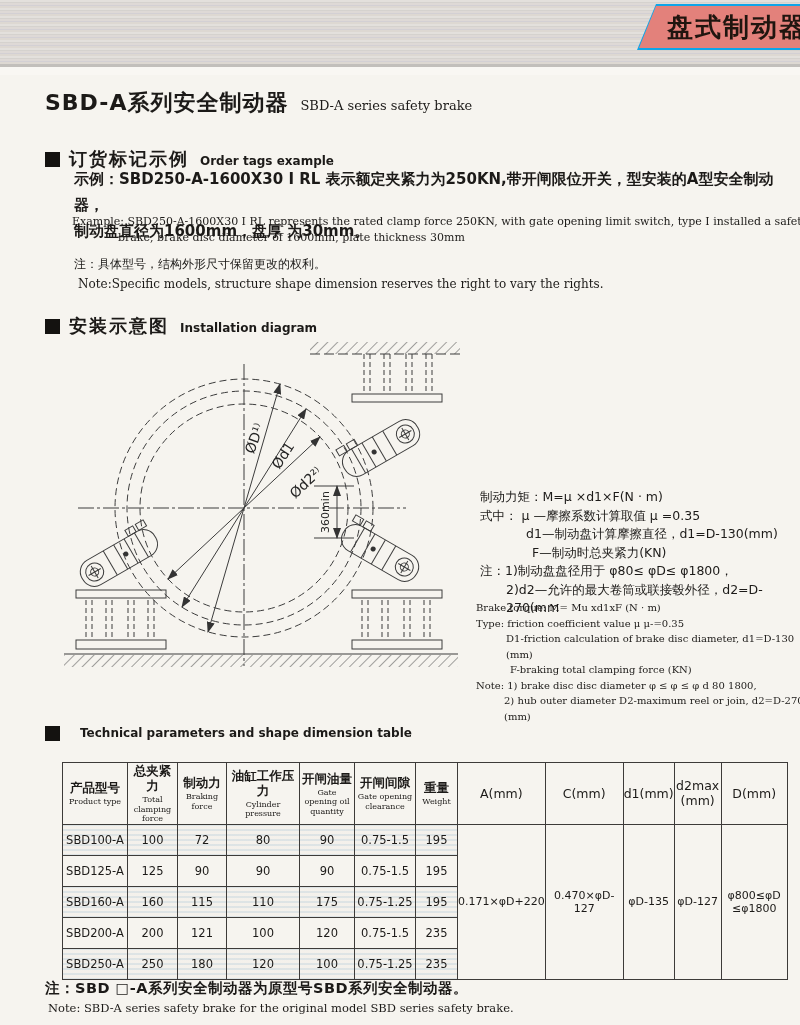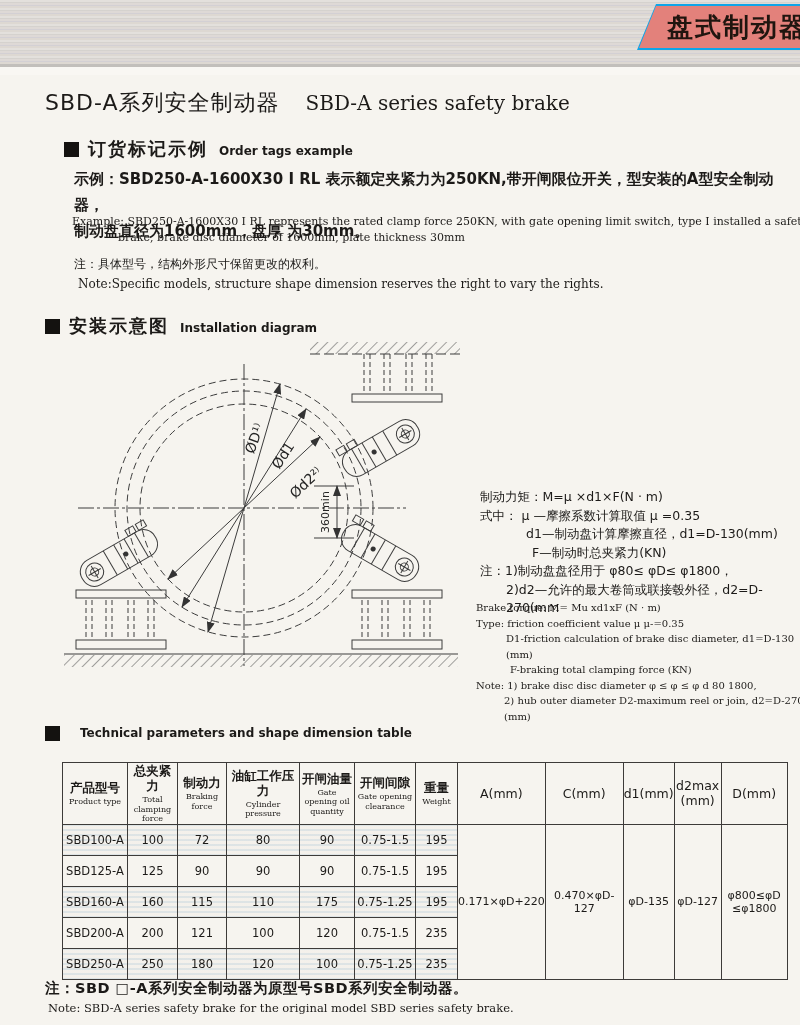--- a/index.html
+++ b/index.html
@@ -29,22 +29,22 @@
     clip-path:polygon(17px 0,100% 0,100% 100%,0 100%);
     display:flex;align-items:center;
   }
   .banner-title{font-size:26px;font-weight:bold;letter-spacing:2px;color:#20150f;margin-left:28px;white-space:nowrap;}
   .logo-wrap{margin-left:7px;width:40px;}
   .logo-caption{width:36px;height:5px;margin-top:1px;
     background:repeating-linear-gradient(90deg,#c23a2e 0 3px,rgba(0,0,0,0) 3px 4px);}
 
   
   .page-title{position:absolute;left:45px;top:88px;display:flex;align-items:baseline;}
-  .pt-zh{font-size:22px;font-weight:normal;letter-spacing:1px;}
-  .pt-en{font-size:20px;margin-left:26px;font-family:"DejaVu Serif",serif;}
+  .pt-zh{font-size:22px;font-weight:bold;letter-spacing:1px;}
+  .pt-en{font-size:13px;margin-left:12px;font-family:"DejaVu Serif",serif;}
   .sec{position:absolute;display:flex;align-items:baseline;}
   .sq{width:15px;height:15px;background:#141210;align-self:center;margin-right:9px;flex:0 0 auto;}
   .h-zh{font-size:18px;font-weight:bold;letter-spacing:2px;}
   .h-en{font-size:12px;font-weight:bold;margin-left:11px;}
 
   
   .example-zh{position:absolute;left:74px;top:166px;width:700px;font-size:15px;font-weight:600;line-height:26px;}
   .example-en{position:absolute;left:72px;top:214px;width:706px;font-size:11px;line-height:16px;
     padding-left:46px;text-indent:-46px;}
   .note1-zh{position:absolute;left:74px;top:256px;font-size:12px;font-weight:400;}
@@ -97,21 +97,21 @@
       <span class="logo-caption"></span>
     </span>
   </div>
 </div>
 
 <div class="page-title">
   <span class="pt-zh">SBD-A系列安全制动器</span>
   <span class="pt-en">SBD-A series safety brake</span>
 </div>
 
-<div class="sec" style="left:45px;top:137px;margin-left:19px;">
+<div class="sec" style="left:45px;top:147px;">
   <span class="sq"></span>
   <span class="h-zh">订货标记示例</span>
   <span class="h-en">Order tags example</span>
 </div>
 <div class="example-zh">
   <div>示例：SBD250-A-1600X30 I RL 表示额定夹紧力为250KN,带开闸限位开关，型安装的A型安全制动器，</div>
   <div>制动盘直径为1600mm，盘厚 为30mm。</div>
 </div>
 <div class="example-en serif">Example: SBD250-A-1600X30 I RL represents the rated clamp force 250KN, with gate opening limit switch,  type I installed a safety brake, brake disc diameter of 1600mm, plate thickness 30mm</div>
 <div class="note1-zh">注：具体型号，结构外形尺寸保留更改的权利。</div>

